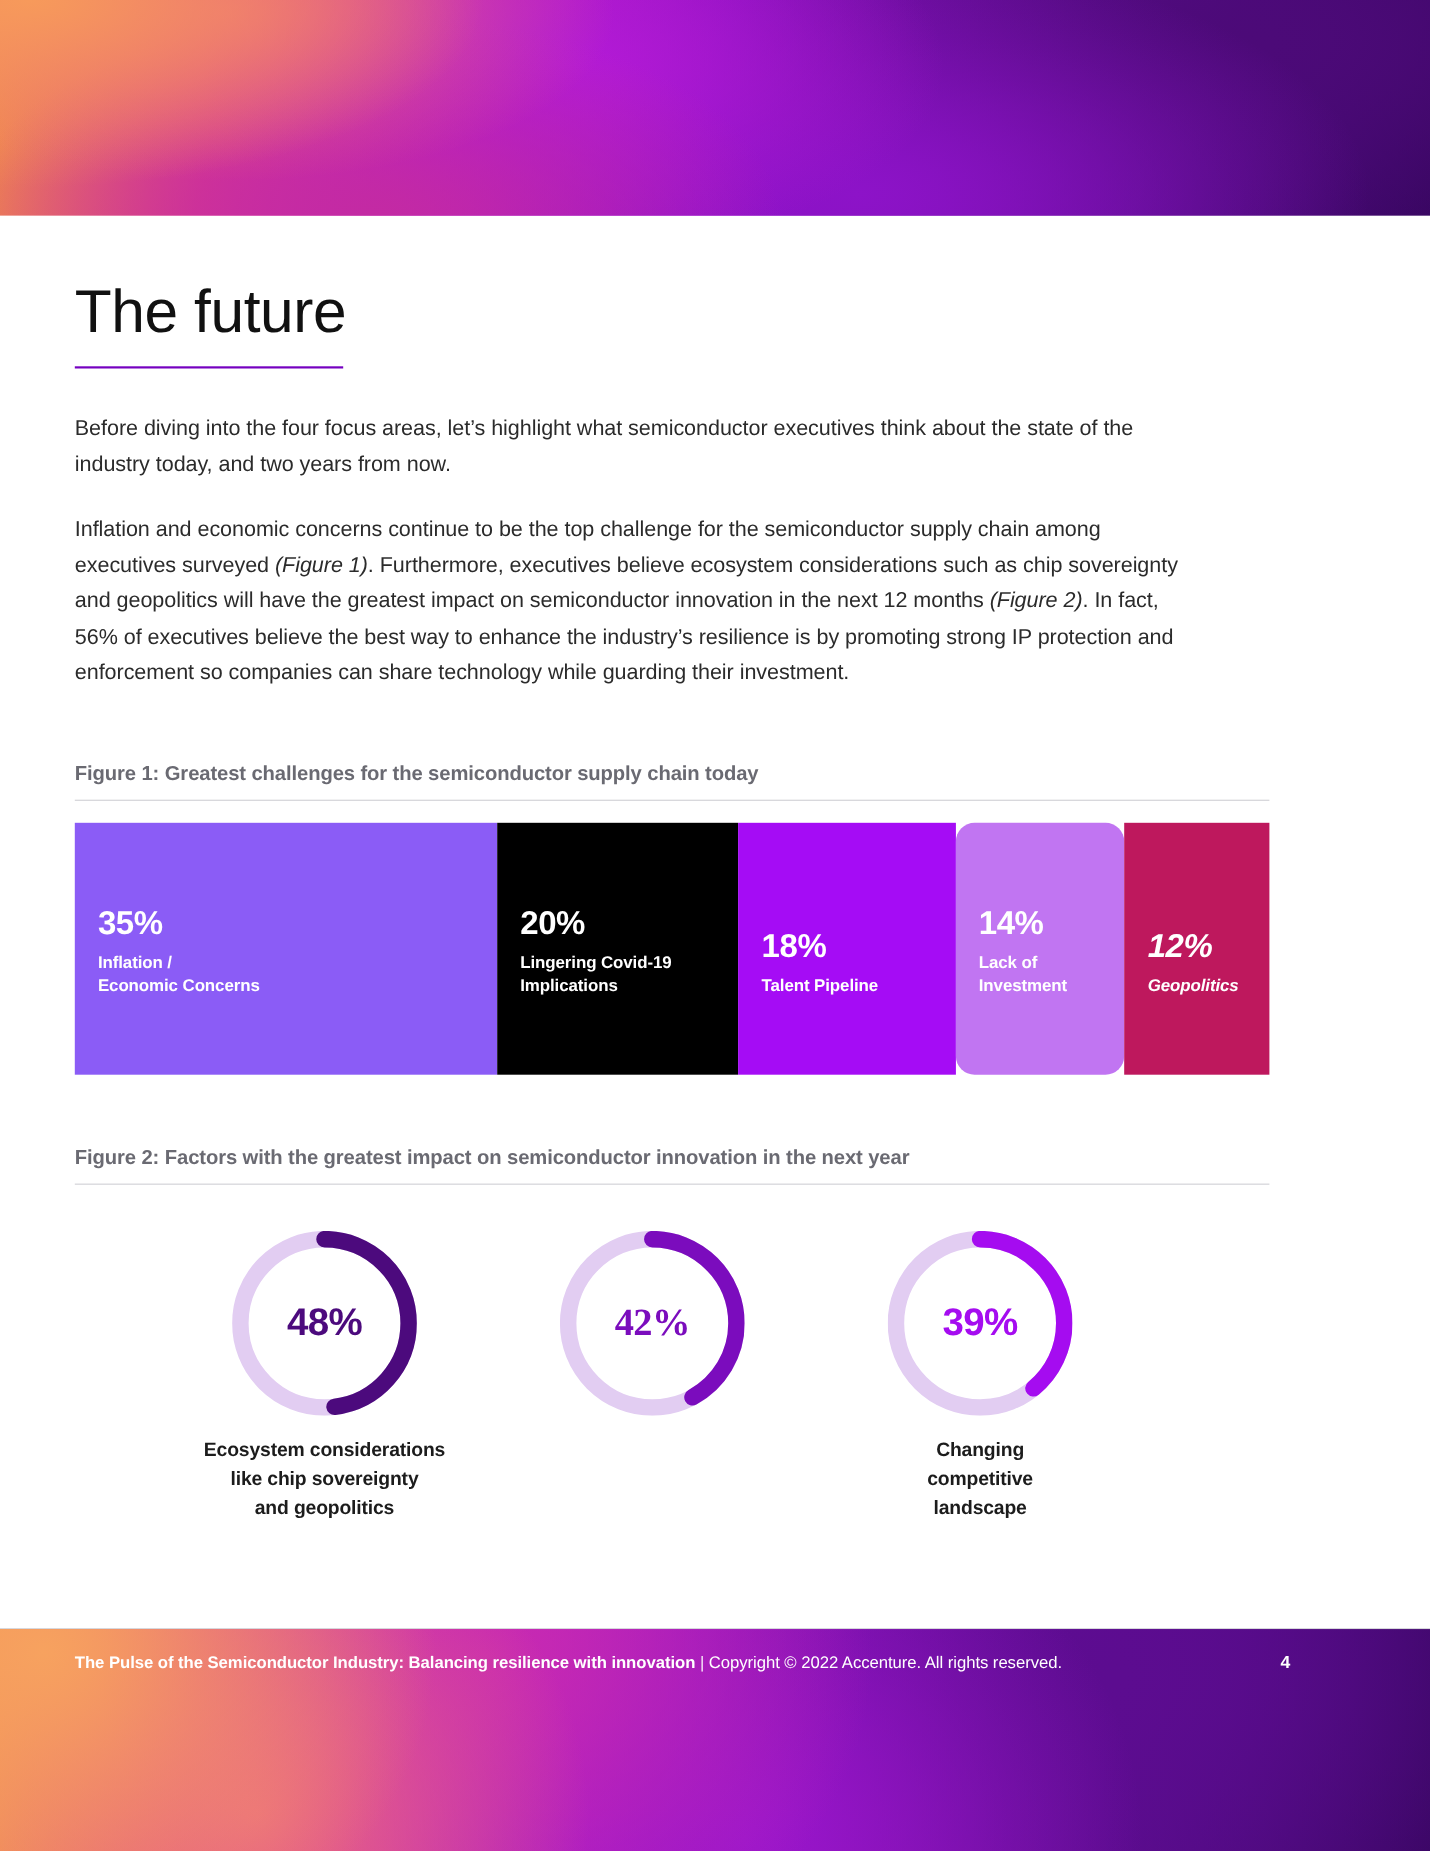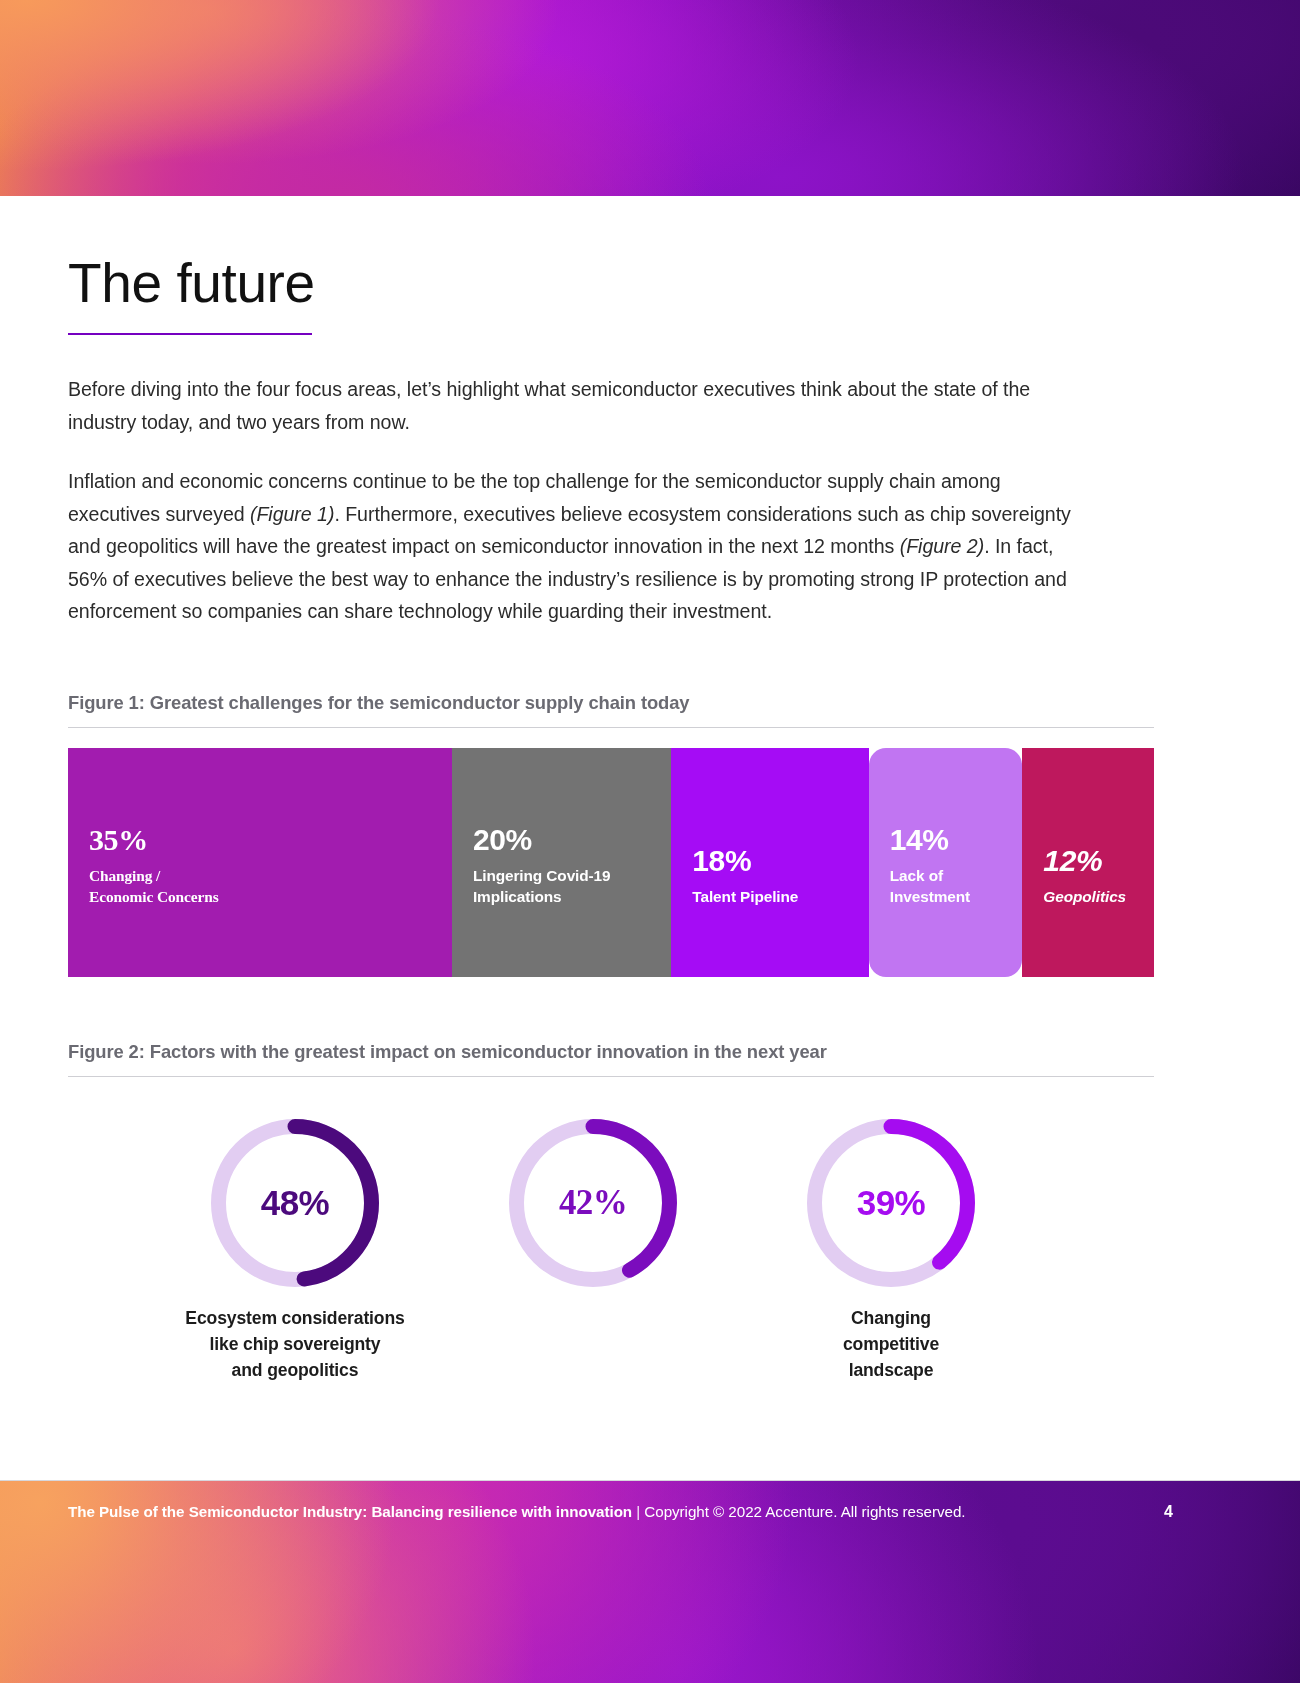--- a/index.html
+++ b/index.html
@@ -146,26 +146,26 @@
 
   <h1 class="title">The future</h1>
   <div class="title-rule"></div>
 
   <p class="body-text" id="para0"><span>Before diving into the four focus areas, let’s highlight what semiconductor executives think about the state of the industry today, and two years from now.</span></p>
   <p class="body-text" id="para1"><span>Inflation and economic concerns continue to be the top challenge for the semiconductor supply chain among executives surveyed </span><i>(Figure 1)</i><span>. Furthermore, executives believe ecosystem considerations such as chip sovereignty and geopolitics will have the greatest impact on semiconductor innovation in the next 12 months </span><i>(Figure 2)</i><span>. In fact, 56% of executives believe the best way to enhance the industry’s resilience is by promoting strong IP protection and enforcement so companies can share technology while guarding their investment.</span></p>
 
   <div class="fig-caption">Figure 1: Greatest challenges for the semiconductor supply chain today</div>
 
   <div class="bar-wrap" id="bar-chart">
-      <div class="bar-seg" style="width: 35.3535%; background: #a21caf; font-family: Liberation Serif, serif;">
+      <div class="bar-seg" style="width: 35.3535%; background: #8b5cf6;">
         <div class="pct">35%</div>
-        <div class="lbl">Changing /
+        <div class="lbl">Inflation /
 Economic Concerns</div>
       </div>
-      <div class="bar-seg" style="width: 20.202%; background: #737373;">
+      <div class="bar-seg" style="width: 20.202%; background: #000000; text-decoration: underline;">
         <div class="pct">20%</div>
         <div class="lbl">Lingering Covid-19
 Implications</div>
       </div>
       <div class="bar-seg" style="width: 18.1818%; background: rgb(165, 12, 245);">
         <div class="pct">18%</div>
         <div class="lbl">Talent Pipeline</div>
       </div>
       <div class="bar-seg" style="width: 14.1414%; background: rgb(193, 117, 242); border-radius: 17px;">
         <div class="pct">14%</div>

